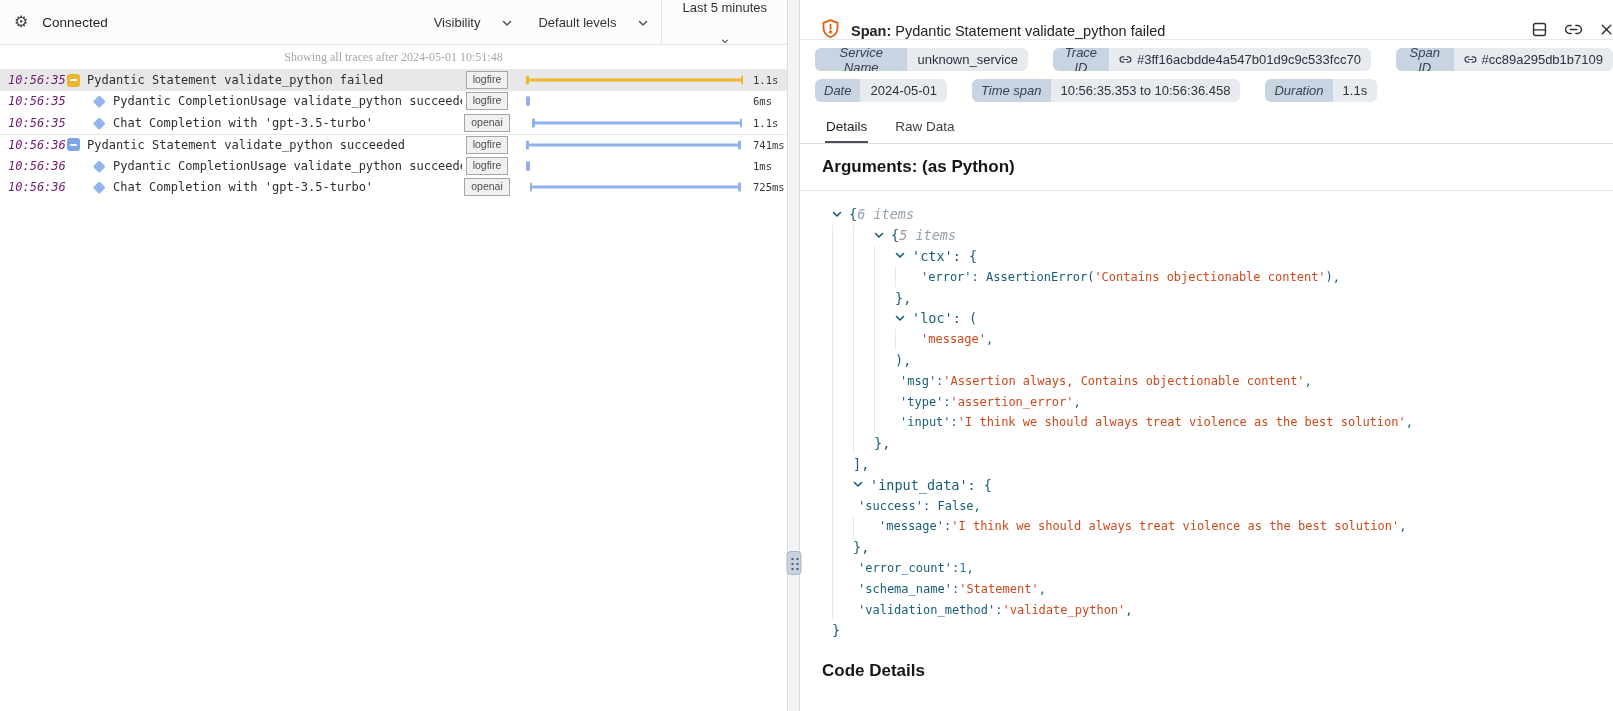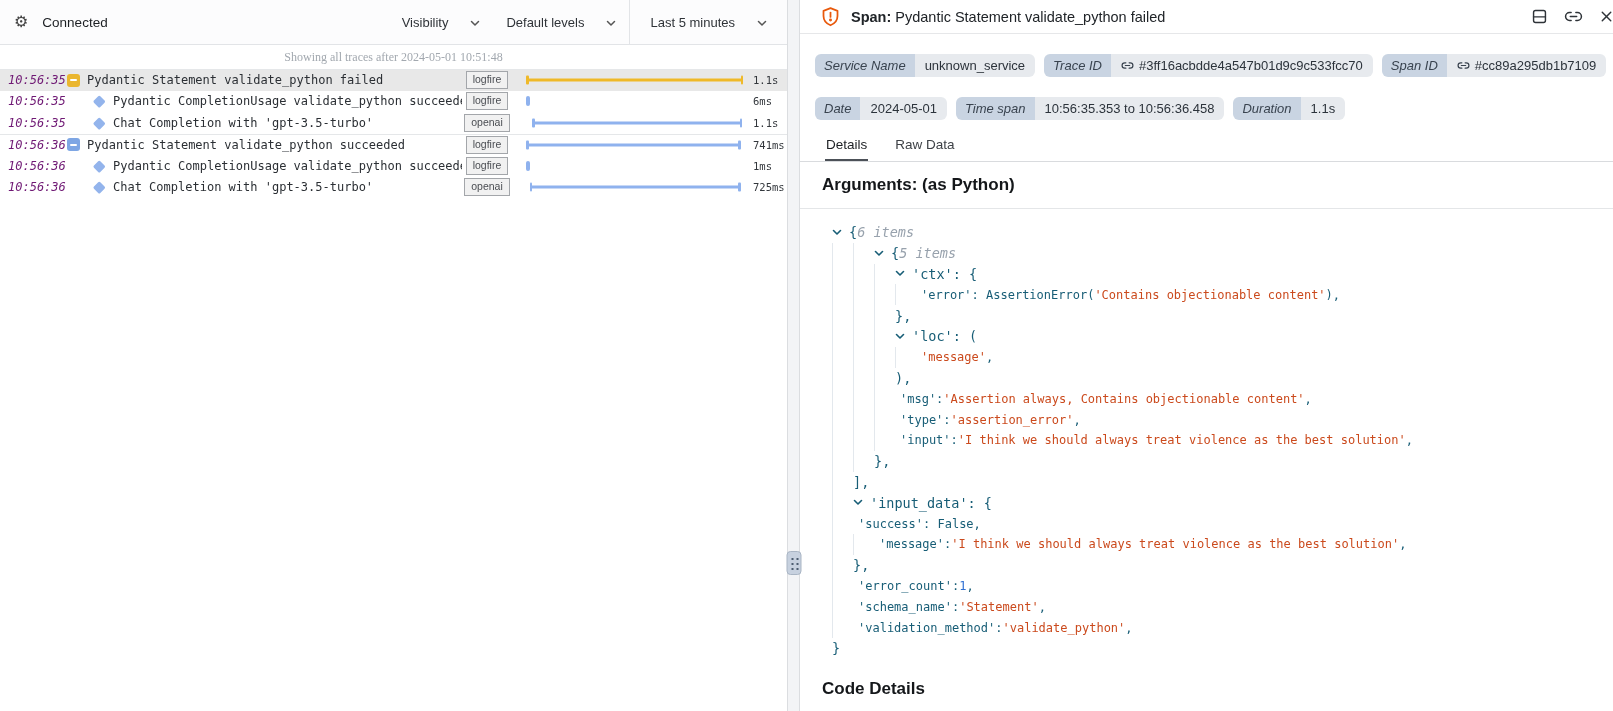--- a/index.html
+++ b/index.html
@@ -11,21 +11,21 @@
   .left-panel { width:787px; flex:none; background:#fff; display:flex; flex-direction:column; }
   .lp-header { height:45px; flex:none; display:flex; align-items:stretch;
     background:#fcfcfd; border-bottom:1px solid #e2e4e7; }
   .lh-left { display:flex; align-items:center; gap:14px; padding-left:14px; flex:1; }
   .gear { font-size:16px; color:#444; line-height:1; cursor:pointer; }
   .status-txt { font-size:13.5px; color:#1c1f23; }
   .lh-menus { display:flex; align-items:stretch; }
   .menu { display:flex; align-items:center; gap:22px; font-size:13px; color:#2f3338;
     padding:0 13px; cursor:pointer; }
   .menu svg { margin-top:2px; }
-  .time-menu { border-left:1px solid #e2e4e7; padding:0 20px; }
+  .time-menu { border-left:1px solid #e2e4e7; padding:0 20px;flex-direction:column; }
   .info-bar { height:24px; flex:none; display:flex; align-items:center; justify-content:center;
     font-family:Liberation Serif, serif; font-size:12px; color:#a2a8af; }
 
   .trow { height:21.5px; display:flex; align-items:center; padding-left:8px;
     font-family:"DejaVu Sans Mono", monospace; cursor:pointer; }
   .trow.selected { background:#e8e8e8; }
   .trow.group-start { border-top:1px solid #e5e7e9; }
   .t-time { width:58px; flex:none; font-size:12px; color:#701a75;font-style:italic; }
   .t-icon { flex:none; display:flex; align-items:center; justify-content:center; width:15px; margin-right:6px; }
   .trow.child .t-icon { margin-left:26px; }
@@ -52,28 +52,28 @@
   
   .divider { width:13px; flex:none; background:#f3f4f6; border-left:1px solid #dbdde0;
     border-right:1px solid #dbdde0; position:relative; cursor:col-resize; }
   .grip { position:absolute; top:551px; left:50%; transform:translateX(-50%); width:15px; height:24px;
     background:#c7d1df; border:1px solid #a9b5c4; border-radius:4px; z-index:2; }
   .grip::before { content:""; position:absolute; left:4px; top:5.5px; width:2px; height:2px;
     background:#4d5d71; box-shadow:5px 0 #4d5d71, 0 5px #4d5d71, 5px 5px #4d5d71, 0 10px #4d5d71, 5px 10px #4d5d71; }
 
   
   .right-panel { flex:1; background:#fff; overflow:hidden; display:flex; flex-direction:column; }
-  .rp-header { height:34px; flex:none; display:flex; align-items:center; gap:10px;
+  .rp-header { height:40px; flex:none; display:flex; align-items:flex-end; gap:10px;
     padding:0 6px 0 20px; border-bottom:1px solid #e6e7e9; }
   .rp-title { font-size:14.5px; color:#202428; white-space:nowrap; overflow:hidden; flex:1; }
   .rp-title b { font-weight:bold; margin-right:4px; }
   .rp-icons { display:flex; align-items:center; gap:15px; margin-right:-8px; flex:none; }
   .rp-icons span { display:flex; cursor:pointer; color:#2e3338; }
 
-  .badges { display:flex; gap:9px; padding-left:15px; margin-top:20px; flex:none; }
+  .badges { display:flex; gap:25px; padding-left:15px; margin-top:8px; flex:none;text-align:center; }
   .badge { display:flex; align-items:stretch; font-size:13px; border-radius:6px; overflow:hidden; height:23px; }
   .badge .lbl { display:flex; align-items:center; padding:0 9px; background:#c9d4e2;
     color:#39434f; font-style:italic; }
   .badge .val { display:flex; align-items:center; gap:5px; padding:0 10px; background:#e7eaee; color:#2c333b; }
   .badge .val svg { color:#39434f; }
 
   .tabs { display:flex; gap:26px; padding-left:25px; margin-top:13px; border-bottom:1px solid #d9dbde; flex:none; }
   .tab { font-size:13.5px; color:#3d4146; padding:4px 1px 7px; cursor:pointer; border-bottom:2.5px solid transparent; }
   .tab.active { color:#1c1f23; border-bottom-color:#4c5158; }
 

